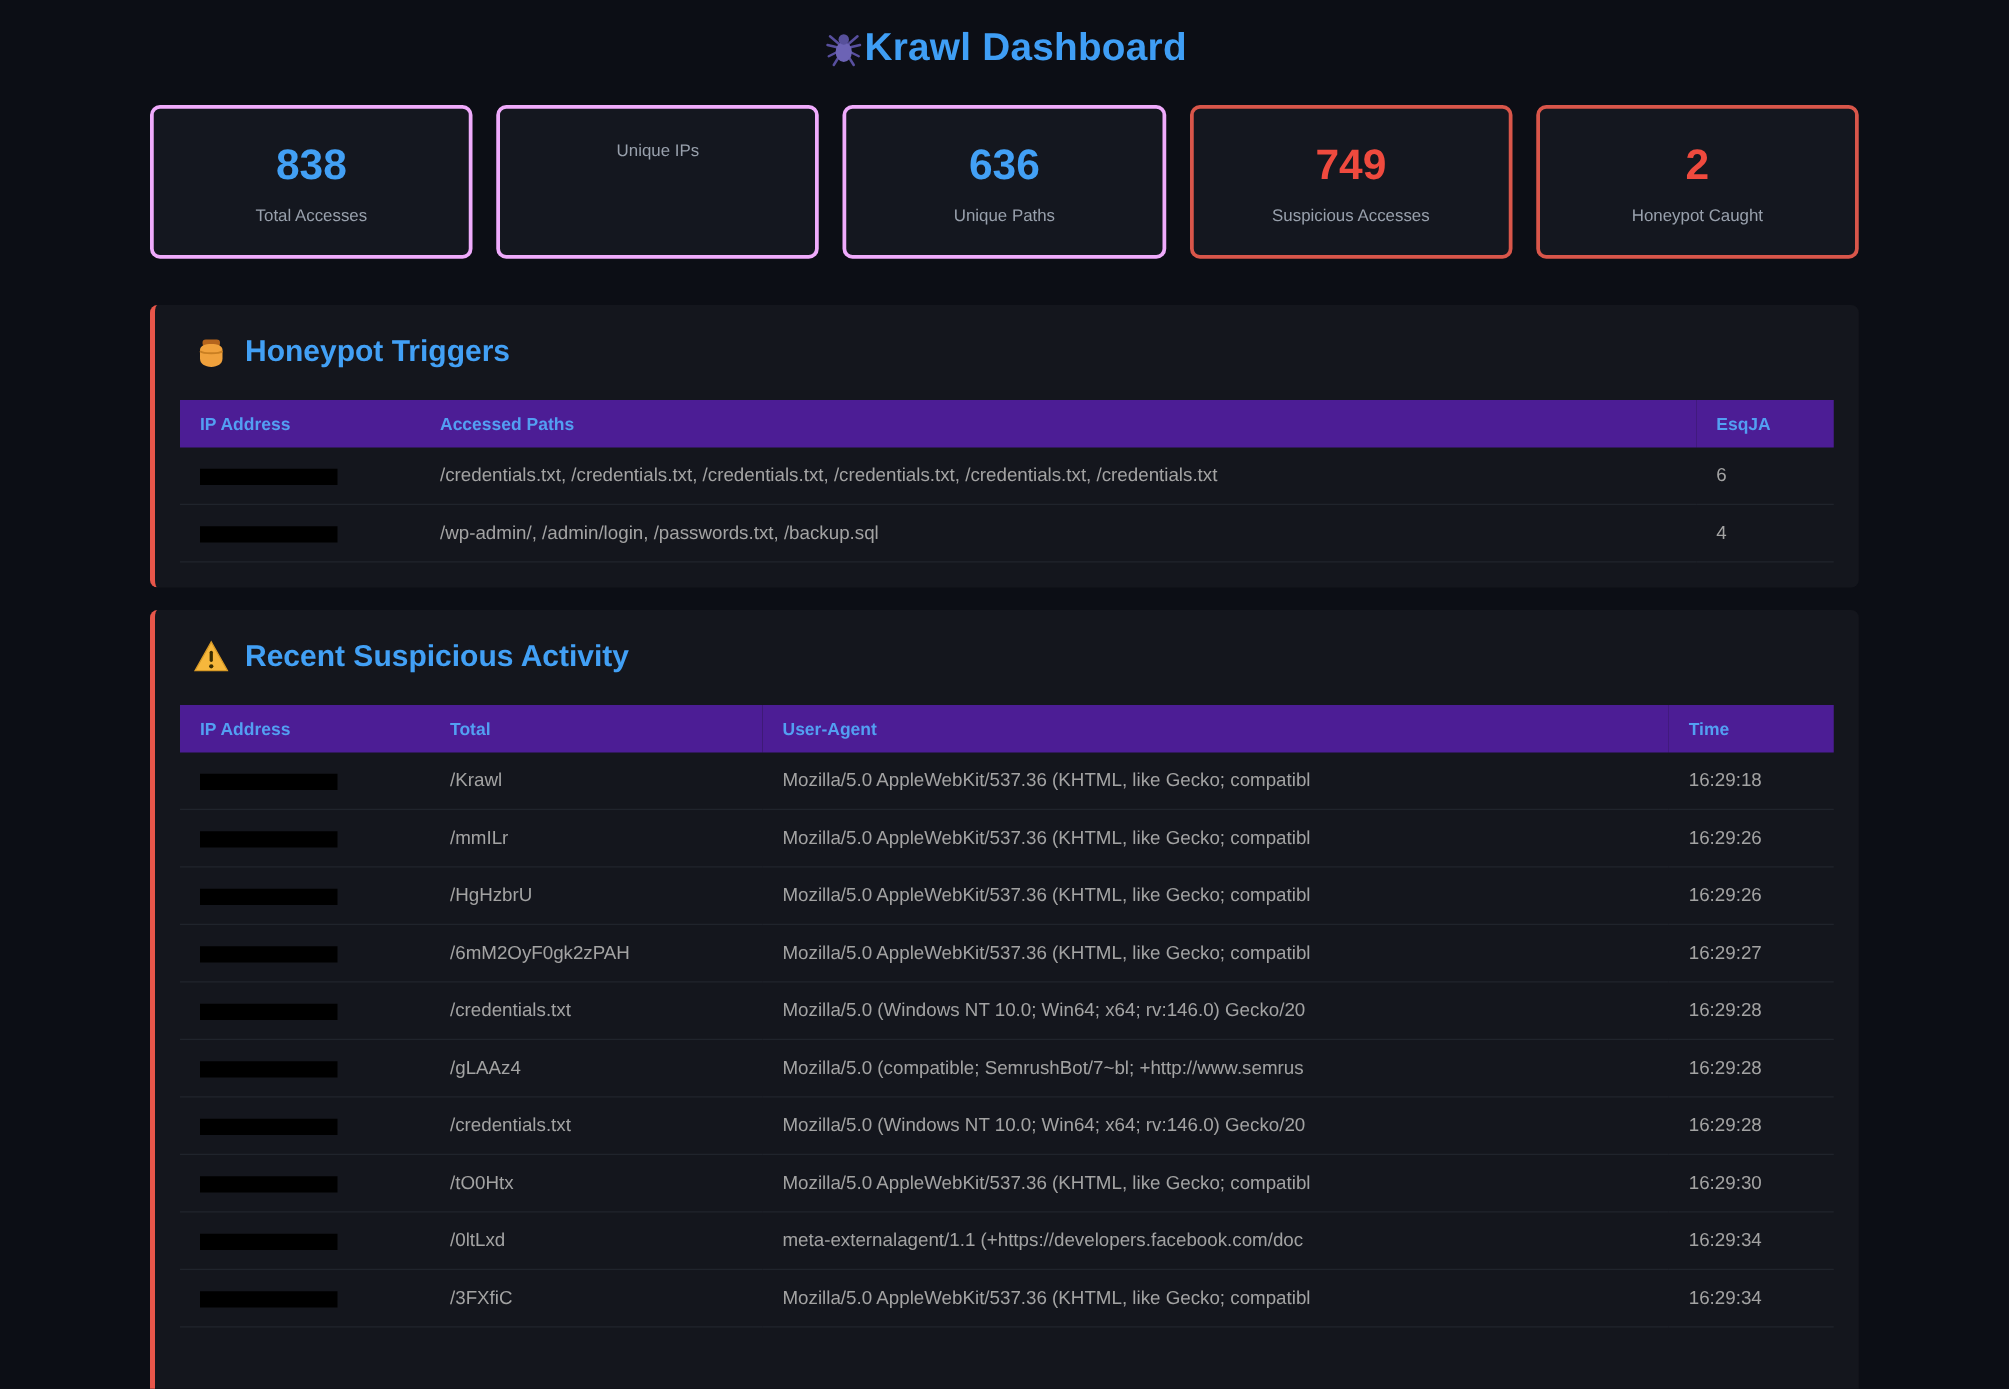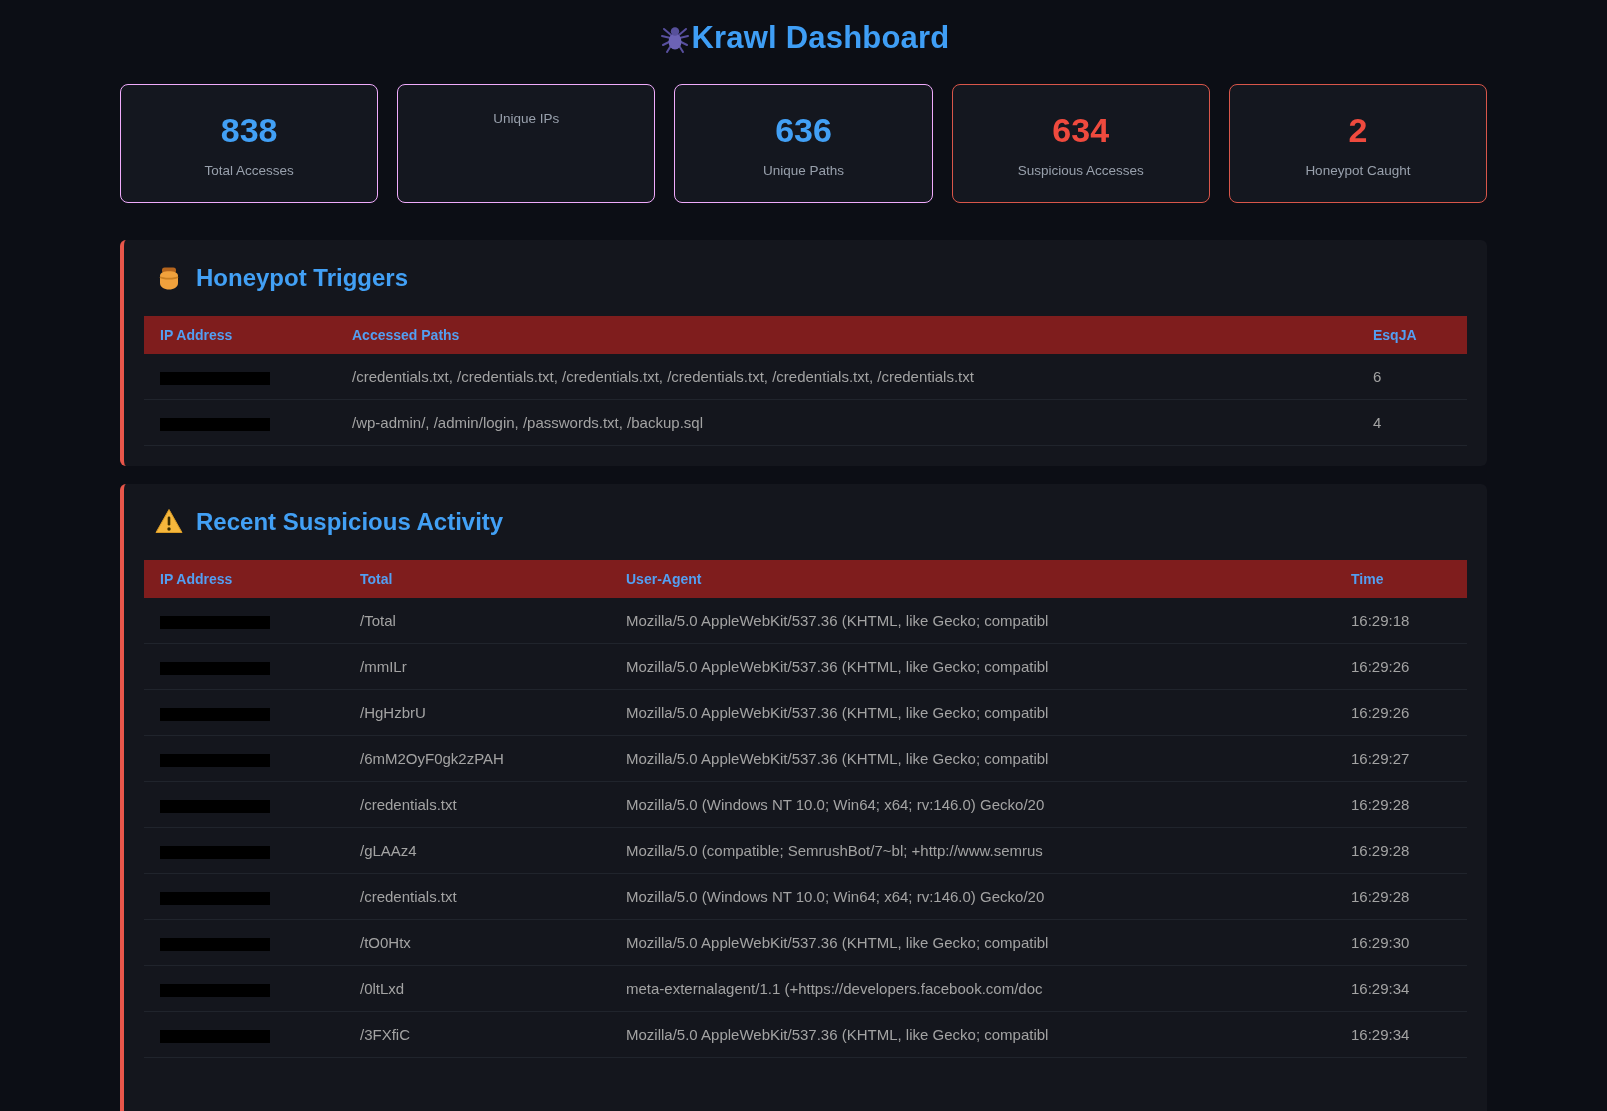--- a/index.html
+++ b/index.html
@@ -12,42 +12,42 @@
   .page { width:1367px; margin:0 auto; padding-top:14px; }
 
   
   .page-header { display:flex; justify-content:center; align-items:center; padding:6px 0 28px; }
   .page-header h1 { color:#3f9ef5; font-size:31px; font-weight:bold; letter-spacing:.2px; }
   .hicon { display:inline-flex; align-items:center; }
 
   
   .stats { display:flex; gap:19px; }
   .stat-card {
-    flex:1; background:#14171f; border:1px solid #f0abfc; border-radius:8px;
+    flex:1; background:#14171f; border:3px solid #f0abfc; border-radius:8px;
     text-align:center; padding:26px 10px 24px;
   }
   .stat-card.alert { border-color:#d9564a; }
   .stat-value { font-size:34px; font-weight:bold; color:#42a0f5; margin-bottom:13px; }
   .stat-card.alert .stat-value { color:#ef4a3e; }
   .stat-label { font-size:13.5px; color:#98a0ac; }
 
   
   .panel {
     background:#14161d; border-left:4px solid #e8564a; border-radius:6px;
     padding:24px 20px 20px;
   }
   .panel-honeypot { margin-top:37px; }
   .panel-suspicious { margin-top:18px; padding-bottom:90px; }
   .panel-head { display:flex; align-items:flex-start; gap:13px; margin-bottom:24px; padding-left:11px; }
   .panel-head h2 { color:#42a0f5; font-size:24px; font-weight:bold; }
 
   
   table { width:100%; border-collapse:collapse; table-layout:fixed; }
   thead th {
-    background:#7f1d1d; color:#539ff2; text-align:left;
+    background:#4c1d95; color:#539ff2; text-align:left;
     font-size:14px; font-weight:bold; padding:11px 16px;
   }
   tbody td {
     padding:14px 16px; font-size:15px; color:#a3a3a3;
     border-bottom:1px solid #20242c; overflow:hidden; white-space:nowrap;
   }
   .col-ip-hp  { width:192px; }
   .col-count  { width:110px; }
   .col-ip     { width:200px; }
   .col-path   { width:266px; }
@@ -79,21 +79,21 @@
         <div class="stat-label">Total Accesses</div>
       </div>
       <div class="stat-card">
         <div class="stat-label">Unique IPs</div>
       </div>
       <div class="stat-card">
         <div class="stat-value">636</div>
         <div class="stat-label">Unique Paths</div>
       </div>
       <div class="stat-card alert">
-        <div class="stat-value">634</div>
+        <div class="stat-value">749</div>
         <div class="stat-label">Suspicious Accesses</div>
       </div>
       <div class="stat-card alert">
         <div class="stat-value">2</div>
         <div class="stat-label">Honeypot Caught</div>
       </div>
     </div>
 
   <section class="panel panel-honeypot">
     <div class="panel-head">
@@ -145,21 +145,21 @@
         <tr>
           <th class="col-ip">IP Address</th>
           <th class="col-path">Total</th>
           <th>User-Agent</th>
           <th class="col-time">Time</th>
         </tr>
       </thead>
       <tbody>
           <tr>
             <td><span class="redacted"></span></td>
-            <td>/Total</td>
+            <td>/Krawl</td>
             <td>Mozilla/5.0 AppleWebKit/537.36 (KHTML, like Gecko; compatibl</td>
             <td>16:29:18</td>
           </tr>
           <tr>
             <td><span class="redacted"></span></td>
             <td>/mmILr</td>
             <td>Mozilla/5.0 AppleWebKit/537.36 (KHTML, like Gecko; compatibl</td>
             <td>16:29:26</td>
           </tr>
           <tr>

